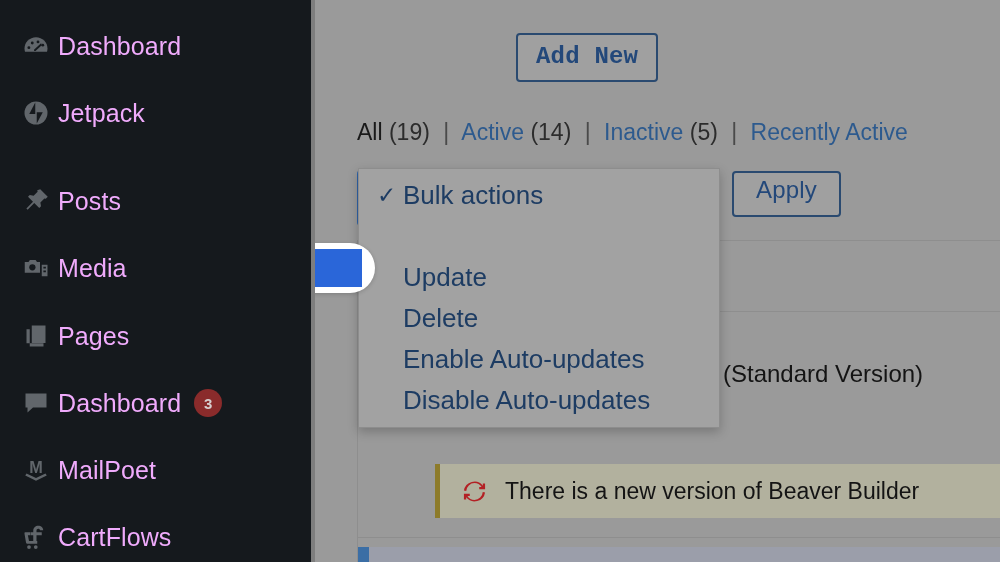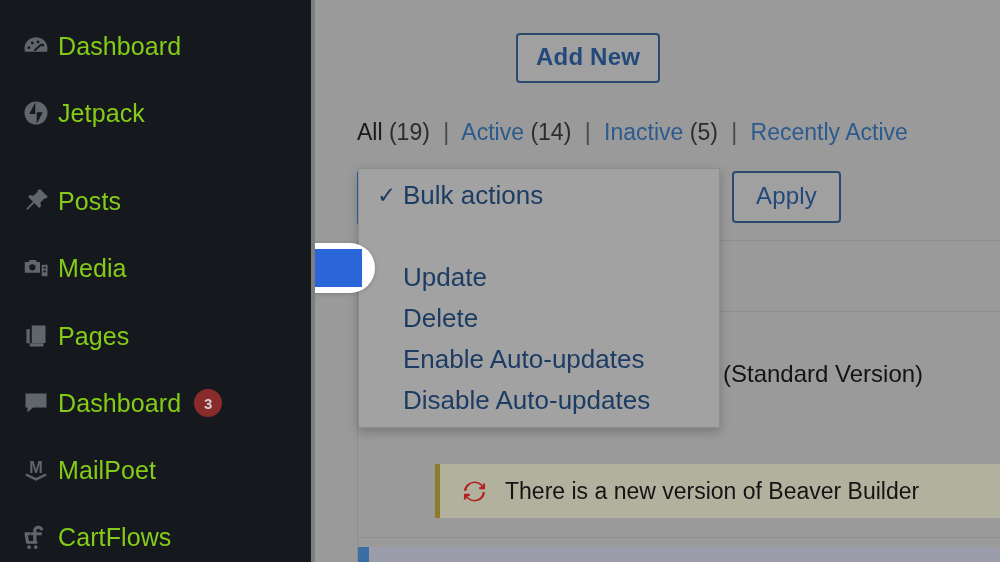--- a/index.html
+++ b/index.html
@@ -51,21 +51,21 @@
     width: 44px;
     margin-left: 14px;
     display: flex;
     align-items: center;
     justify-content: center;
     flex: 0 0 44px;
   }
   .nav-icon svg { display: block; }
   .nav-label {
     font-size: 25px;
-    color: #84cc16;
+    color: #f0abfc;
     letter-spacing: .1px;
     white-space: nowrap;
   }
   .nav-badge {
     margin-left: 13px;
     width: 28px; height: 28px;
     border-radius: 50%;
     background: #8a2b2b;
     color: #d6cfcf;
     font-size: 15px;
@@ -98,20 +98,21 @@
     position: absolute;
     left: 201px; top: 33px;
     padding: 8px 18px 10px 18px;
     border: 2px solid #2a4a70;
     border-radius: 4px;
     background: #a0a0a0;
     color: #23487a;
     font-size: 24px;
     font-weight: bold;
     letter-spacing: .2px;
+    font-family: Liberation Mono, monospace;
   }
 
   #filter-row {
     position: absolute;
     left: 42px; top: 119px;
     font-size: 23px;
     white-space: nowrap;
     color: #2c2c2c;
   }
   #filter-row .f-link { color: #2d5a8e; }
@@ -127,21 +128,21 @@
     border: 1px solid #6d6d6d;
     border-left: 3px solid #2f63a8;
     border-radius: 4px;
     background: #a1a1a1;
     z-index: 6;
   }
 
   #apply-btn {
     position: absolute;
     left: 417px; top: 171px;
-    padding: 9px 22px 11px 22px;
+    padding: 3px 22px 11px 22px;
     border: 2px solid #2a4a70;
     border-radius: 4px;
     background: #a0a0a0;
     color: #23487a;
     font-size: 24px;
     letter-spacing: .2px;
     z-index: 6;
   }
 
   

